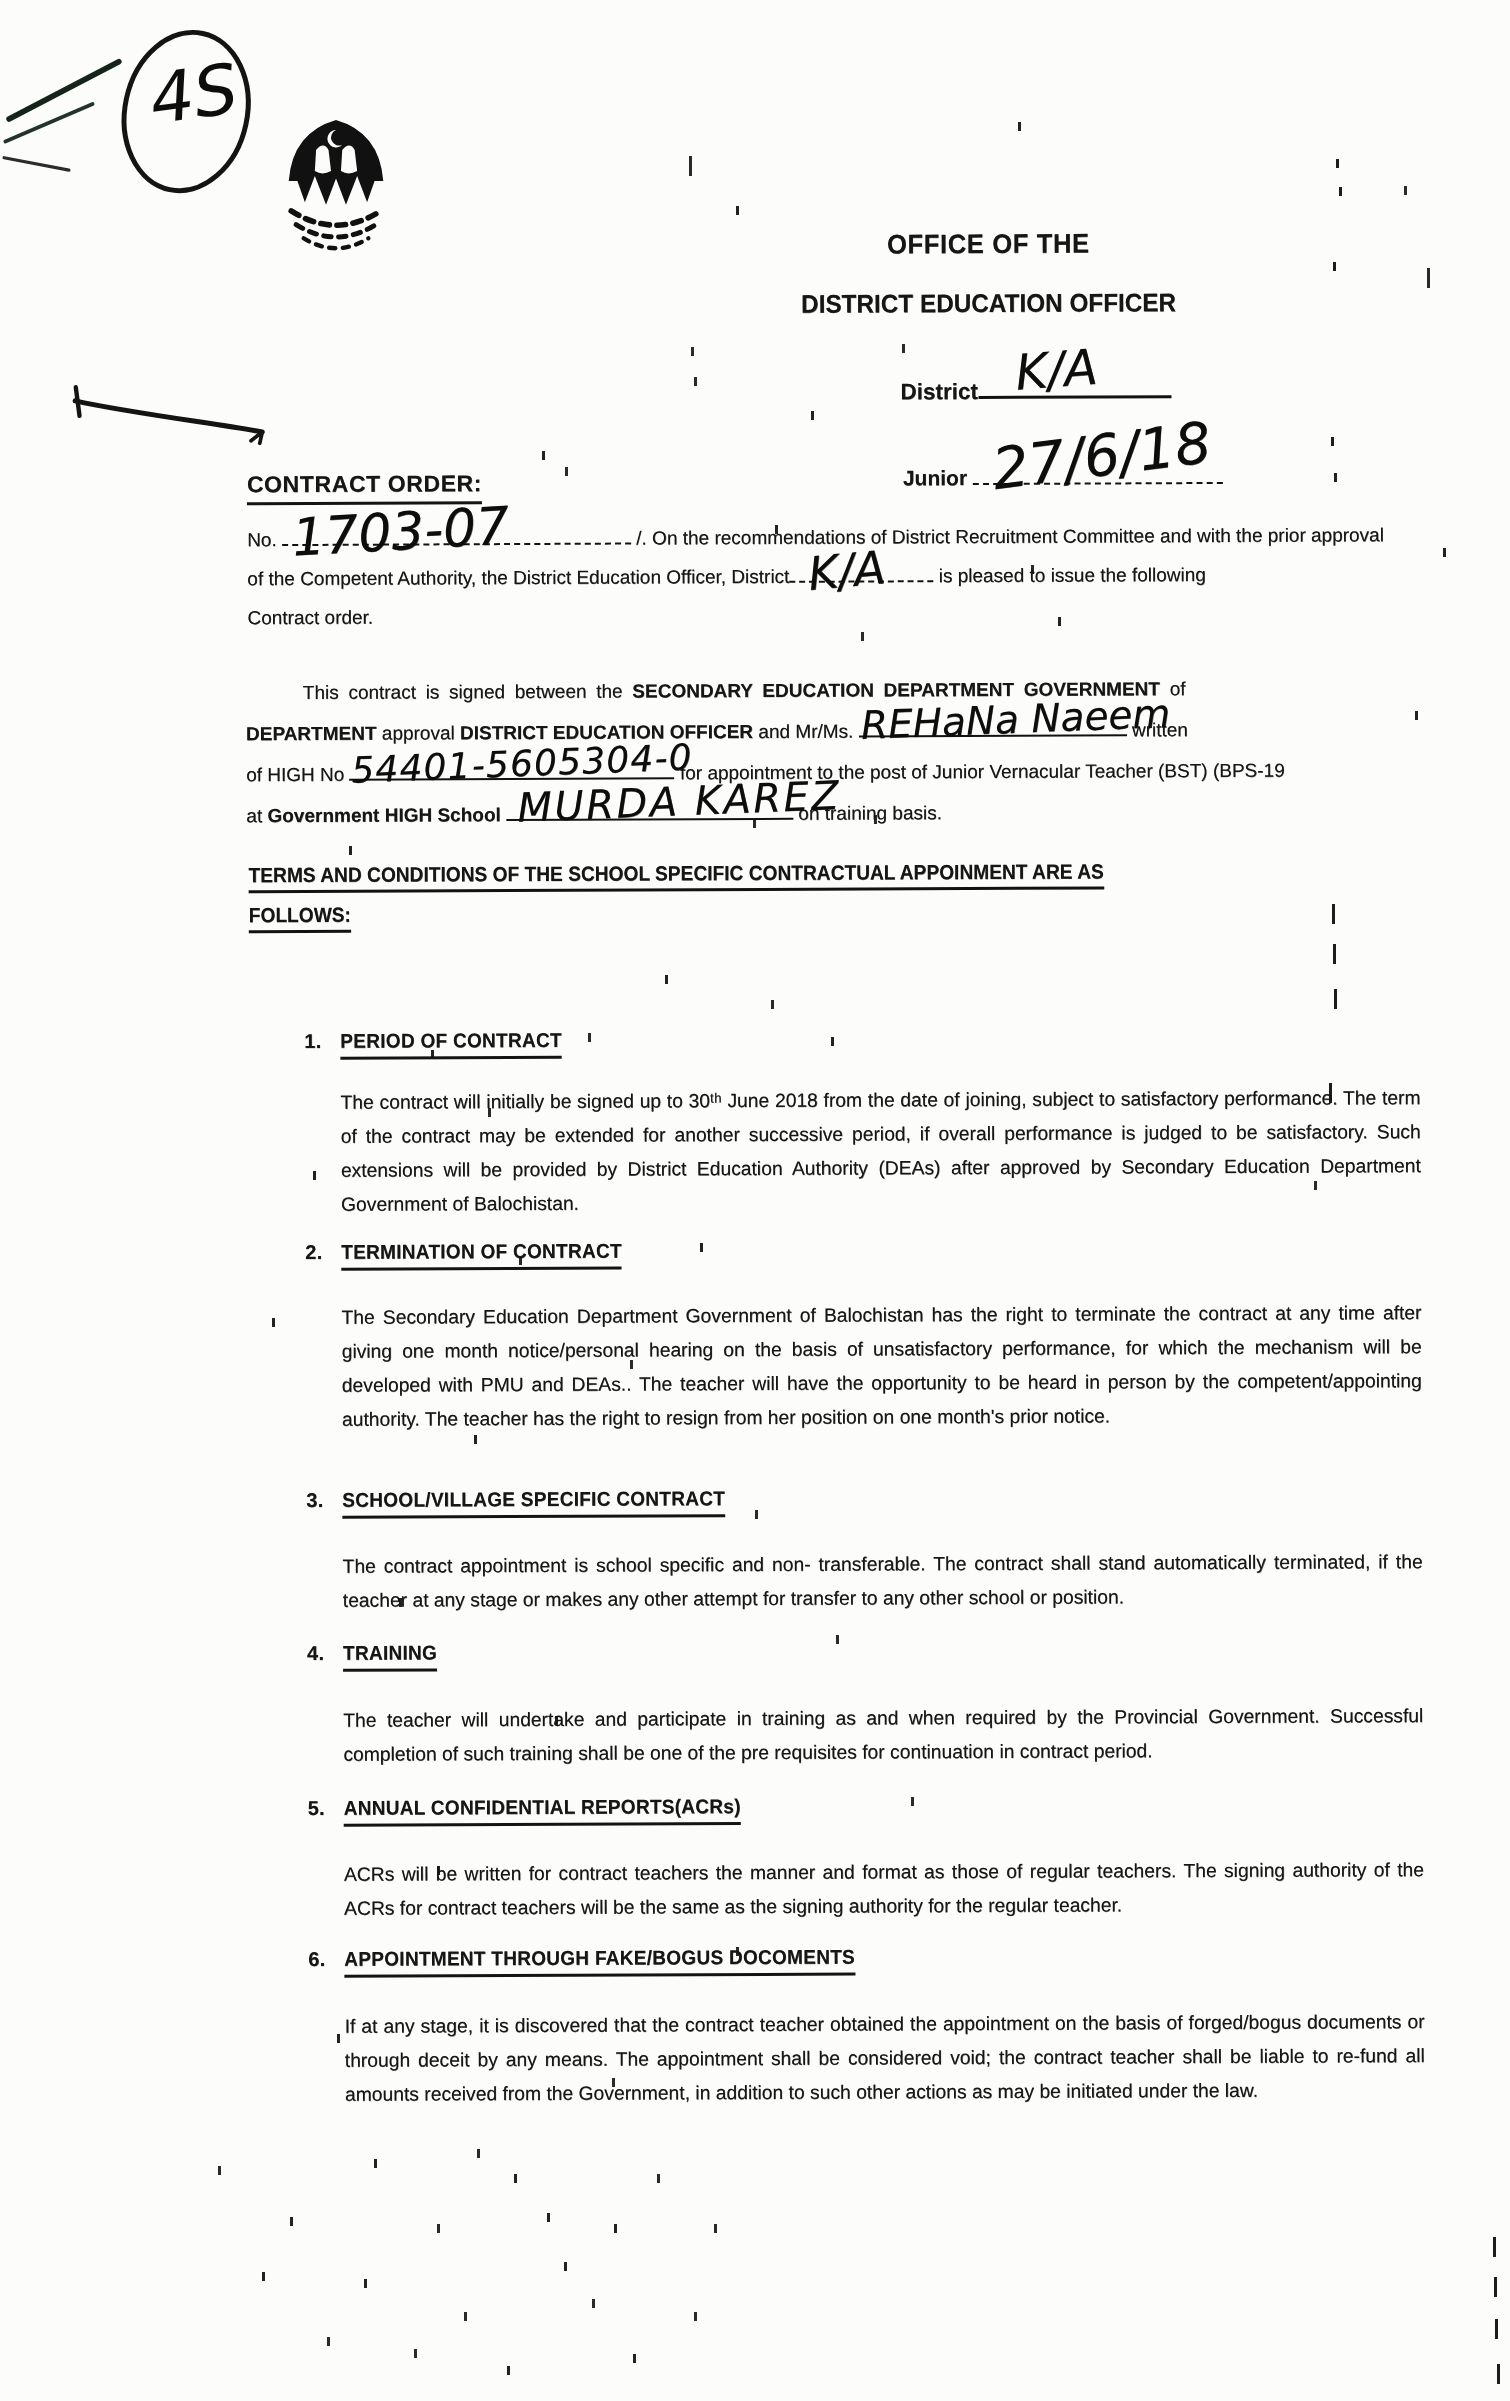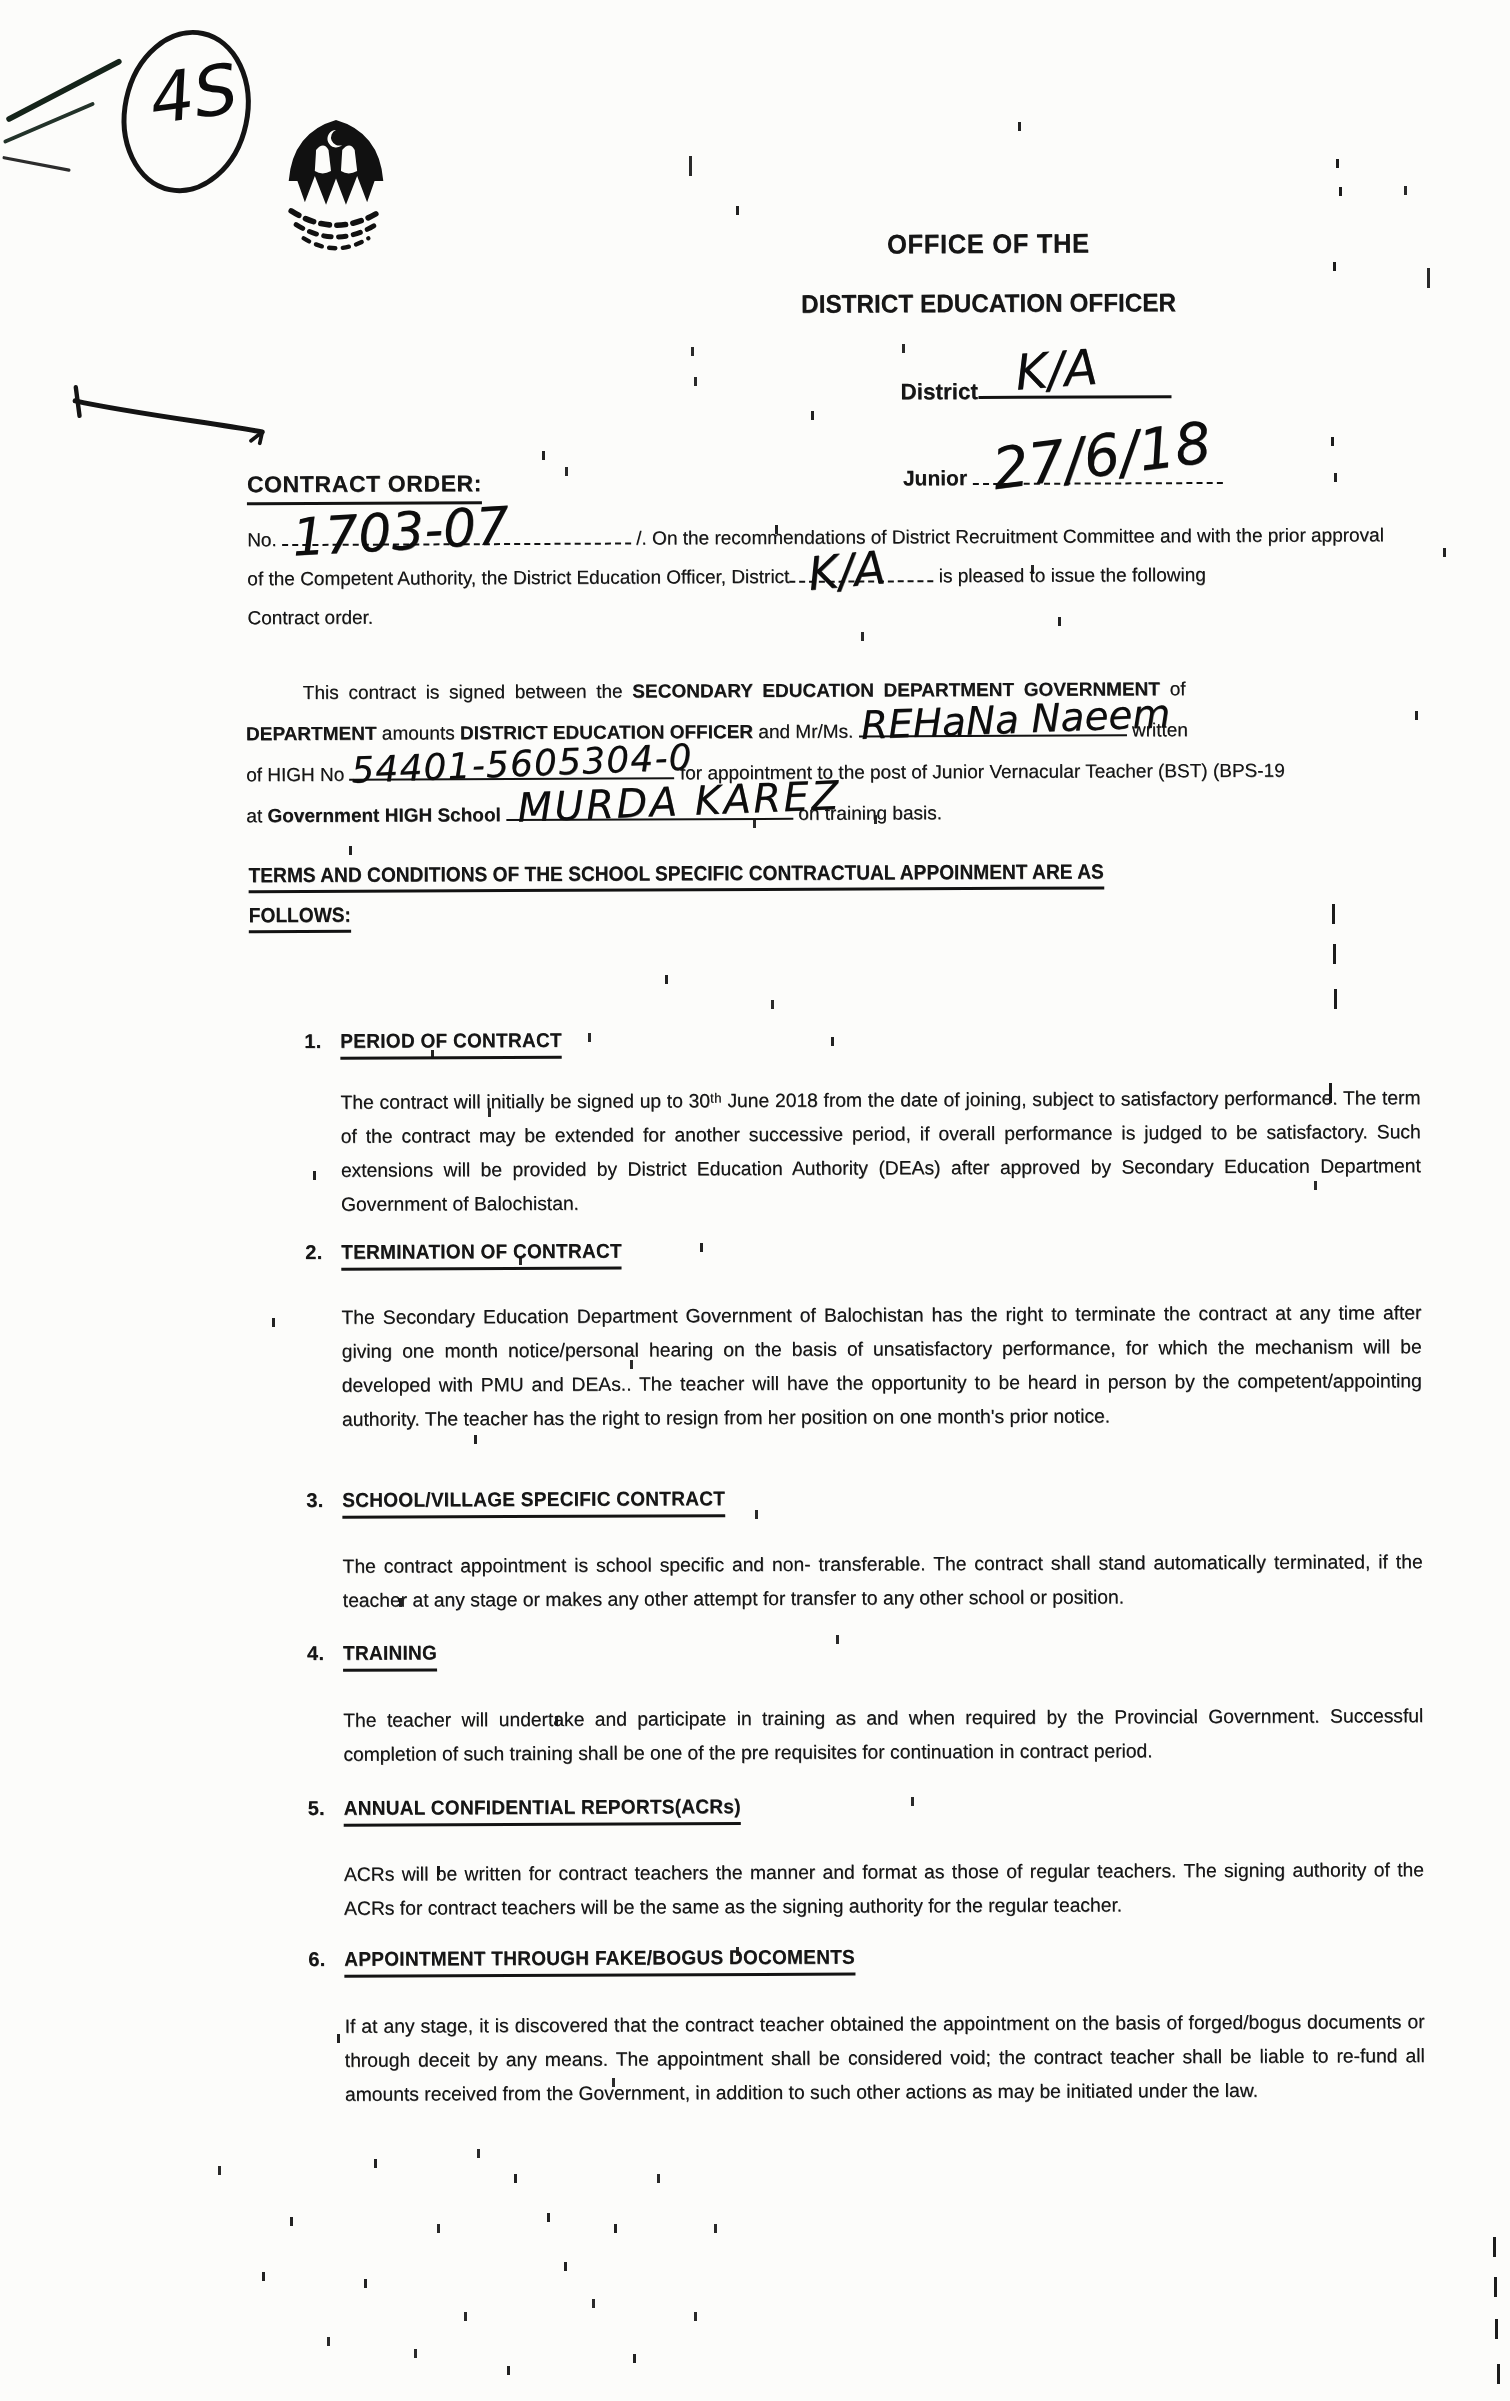--- a/index.html
+++ b/index.html
@@ -124,21 +124,21 @@
         <span>is pleased to issue the following</span>
       </div>
       <div>Contract order.</div>
     </div>
 
     <div class="abs para2 scan" style="left:248px; top:670px;">
       <div style="padding-left:57px; word-spacing:4.4px;">
         <span>This contract is signed between the </span><span class="b">SECONDARY EDUCATION DEPARTMENT GOVERNMENT</span><span> of</span>
       </div>
       <div>
-        <span class="b">DEPARTMENT</span><span> amounts </span><span class="b">DISTRICT EDUCATION OFFICER</span><span> and Mr/Ms.</span>
+        <span class="b">DEPARTMENT</span><span> approval </span><span class="b">DISTRICT EDUCATION OFFICER</span><span> and Mr/Ms.</span>
         <span class="fill" style="width:268px; height:19px;"><span class="hw" style="left:2.5px; bottom:-5px; font-size:39px; transform:rotate(-2deg);">REHaNa Naeem</span></span>
         <span>written</span>
       </div>
       <div>
         <span>of HIGH No</span>
         <span class="fill" style="width:325px; height:19px;"><span class="hw" style="left:1.2px; bottom:-6.2px; font-size:36px; transform:rotate(-2deg); letter-spacing:1.2px;">54401-5605304-0</span></span>
         <span>for appointment to the post of Junior Vernacular Teacher (BST) (BPS-19</span>
       </div>
       <div>
         <span>at </span><span class="b">Government HIGH School</span>

